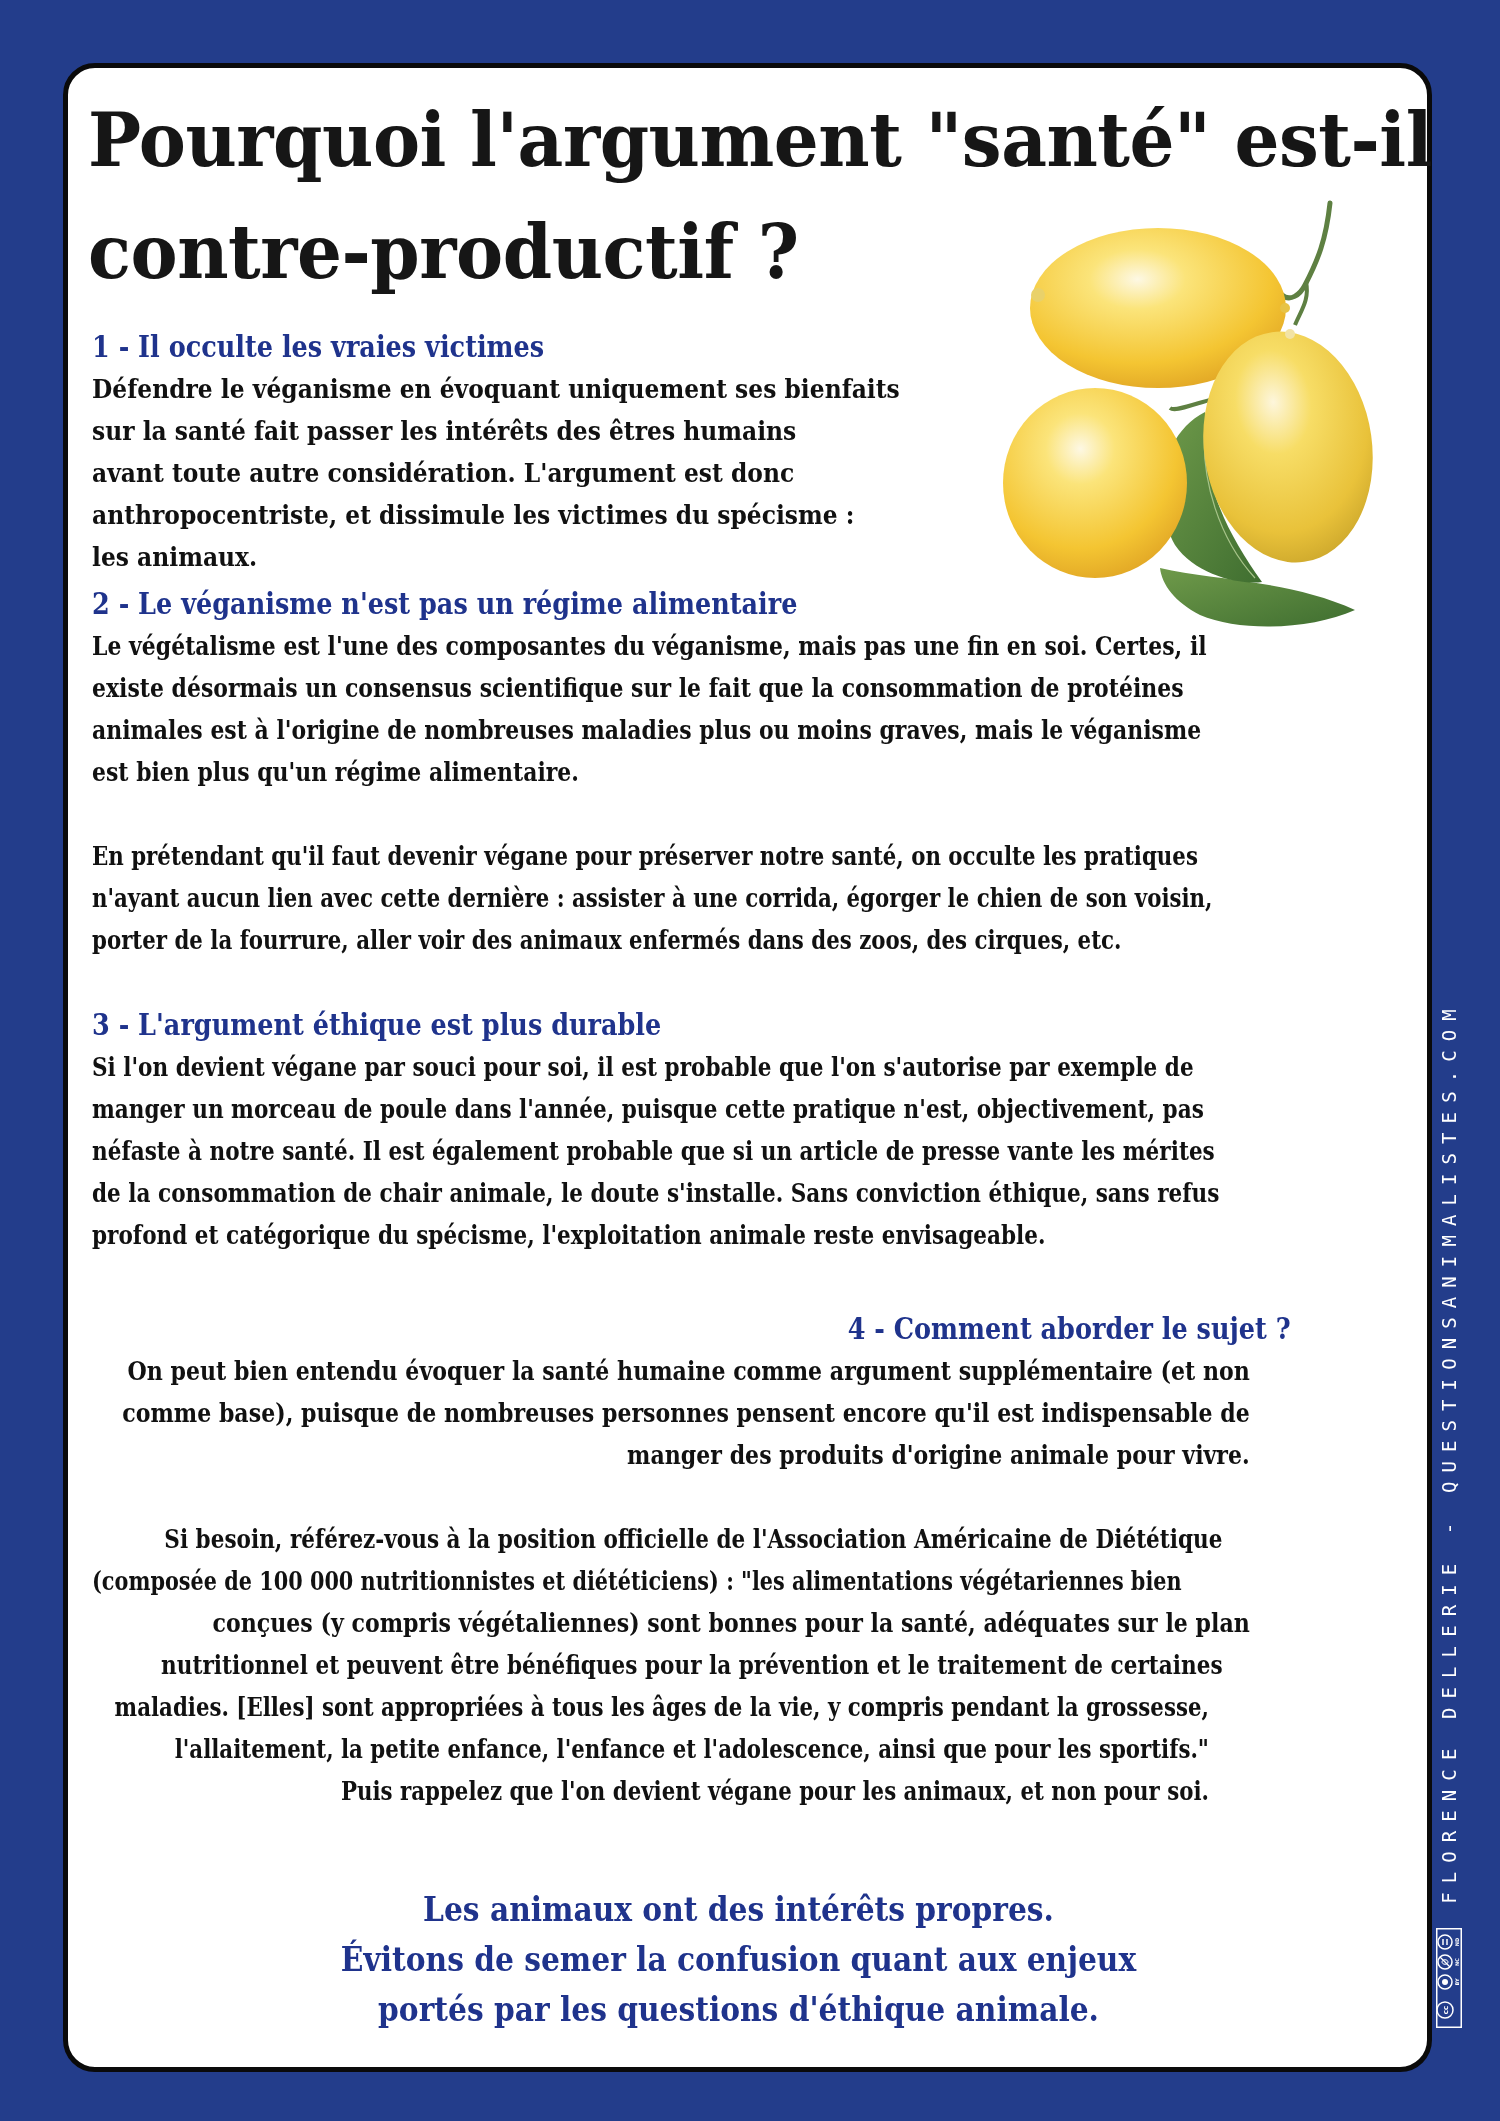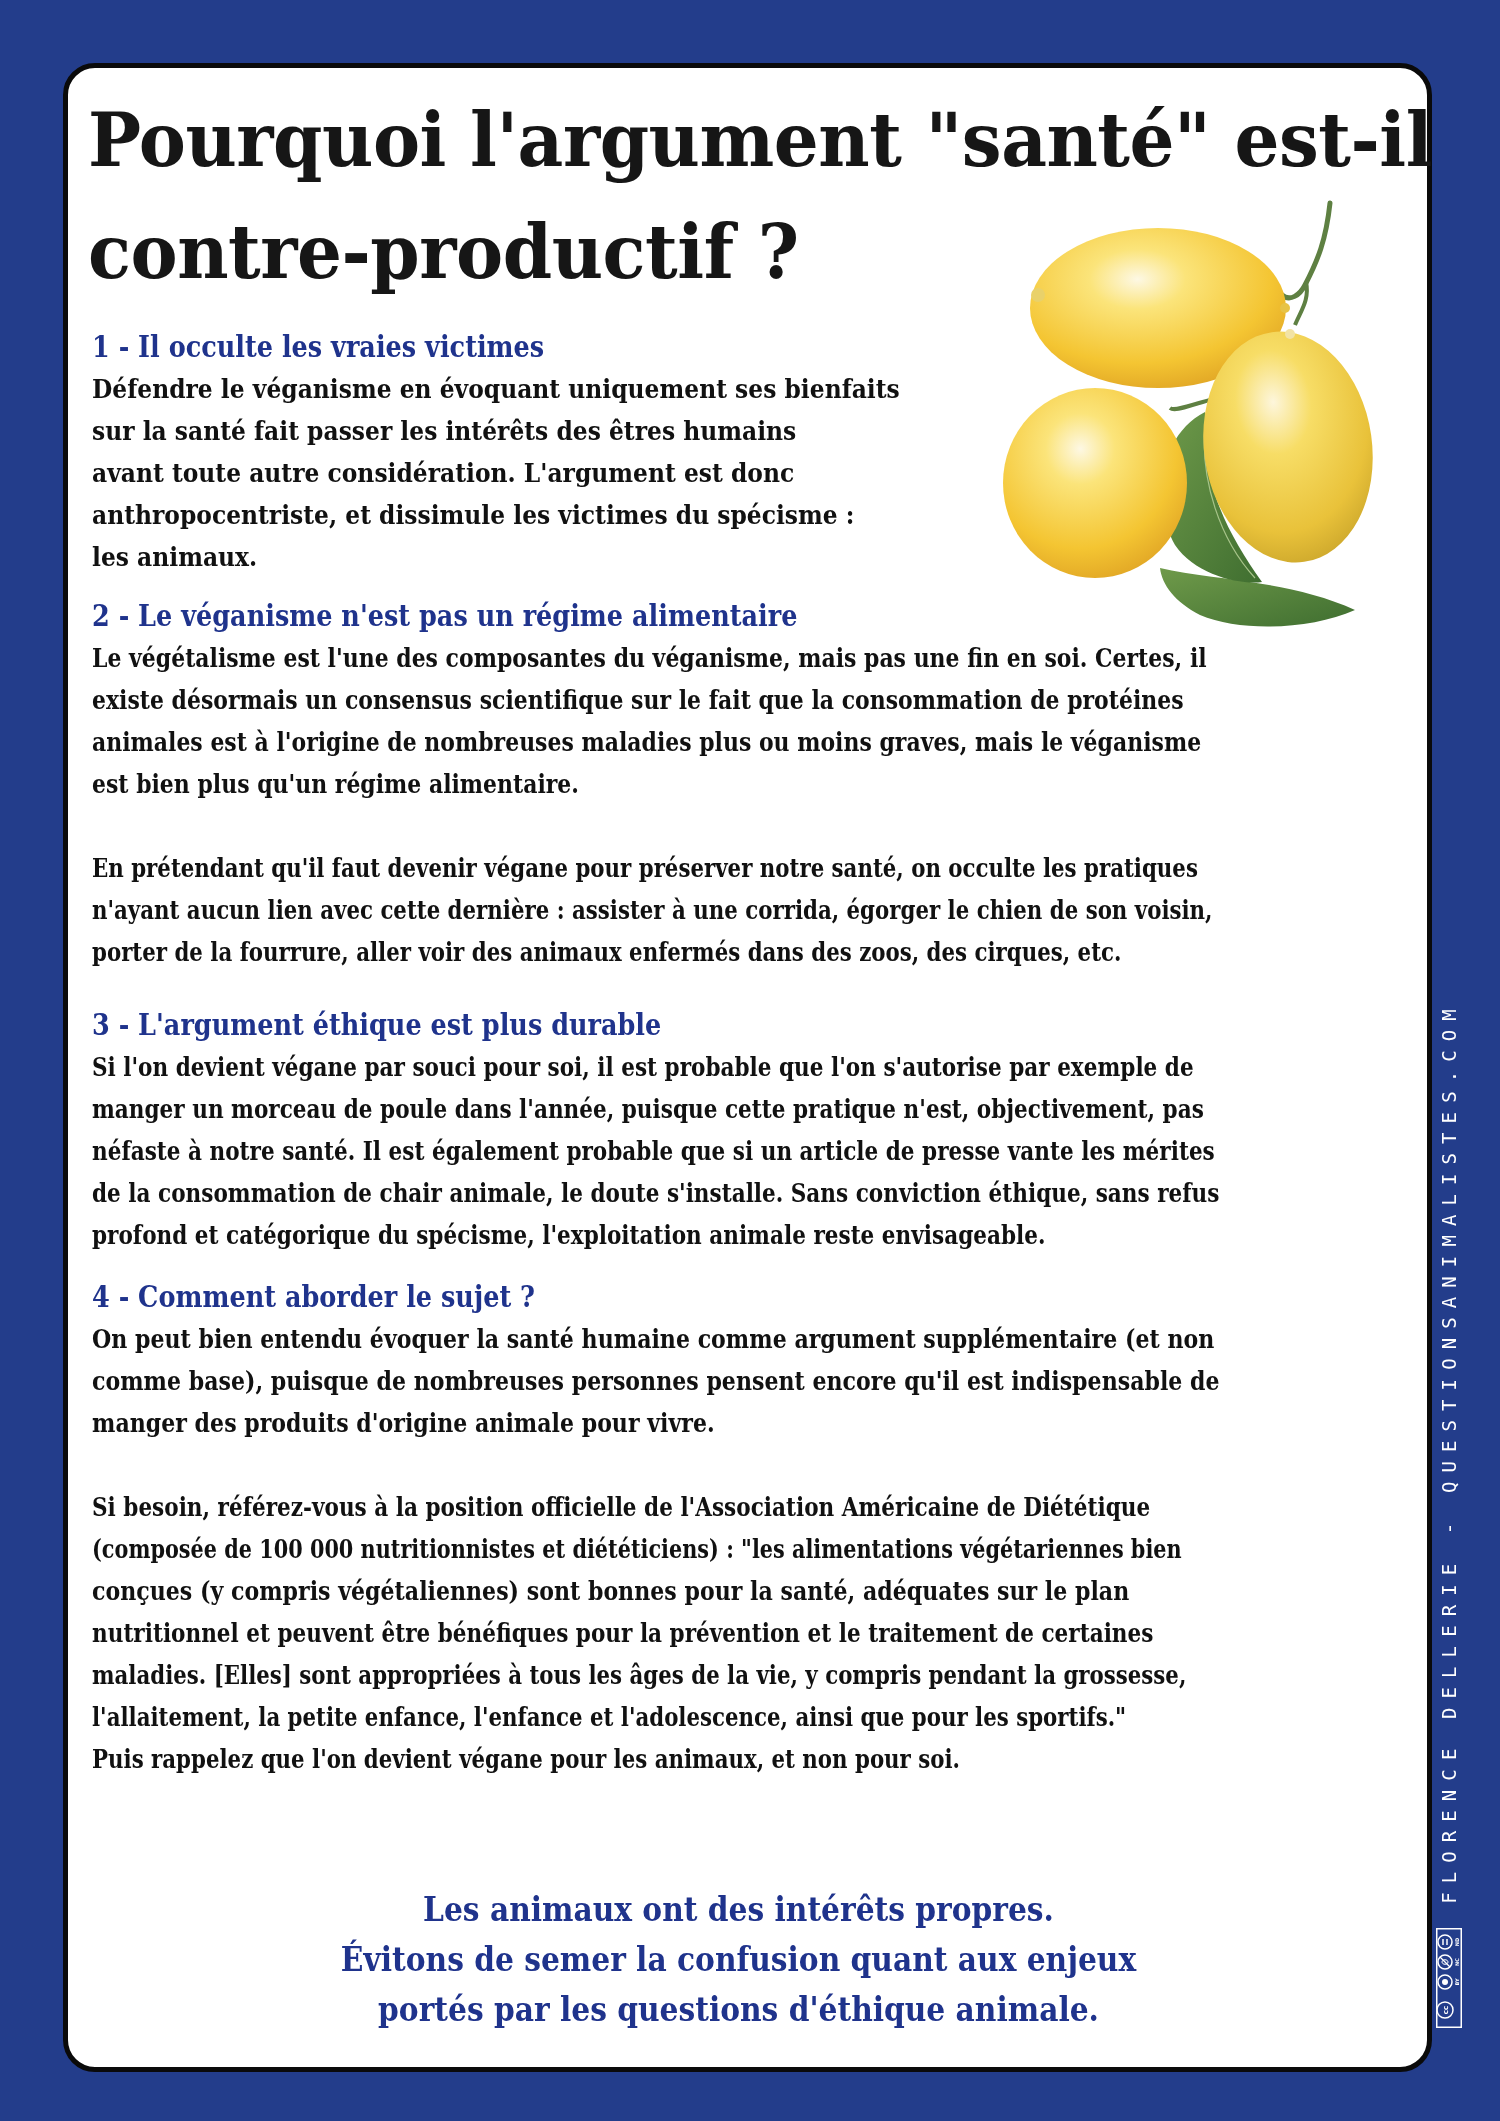--- a/index.html
+++ b/index.html
@@ -152,42 +152,42 @@
 
 <div class="block" style="top: 318px; margin-top: 8px;">
   <h2 class="heading">1 - Il occulte les vraies victimes</h2>
   <div class="line" style="transform: scaleX(0.9);">Défendre le véganisme en évoquant uniquement ses bienfaits</div>
   <div class="line" style="transform: scaleX(0.9);">sur la santé fait passer les intérêts des êtres humains</div>
   <div class="line" style="transform: scaleX(0.9);">avant toute autre considération. L'argument est donc</div>
   <div class="line" style="transform: scaleX(0.9);">anthropocentriste, et dissimule les victimes du spécisme :</div>
   <div class="line" style="transform: scaleX(0.9);">les animaux.</div>
 </div>
 
-<div class="block" style="top: 595px;">
+<div class="block" style="top: 583px;">
   <h2 class="heading">2 - Le véganisme n'est pas un régime alimentaire</h2>
   <div class="line" style="transform: scaleX(0.845);">Le végétalisme est l'une des composantes du véganisme, mais pas une fin en soi. Certes, il</div>
   <div class="line" style="transform: scaleX(0.845);">existe désormais un consensus scientifique sur le fait que la consommation de protéines</div>
   <div class="line" style="transform: scaleX(0.845);">animales est à l'origine de nombreuses maladies plus ou moins graves, mais le véganisme</div>
   <div class="line" style="transform: scaleX(0.845);">est bien plus qu'un régime alimentaire.</div>
   <div class="line"></div>
   <div class="line" style="transform: scaleX(0.82);">En prétendant qu'il faut devenir végane pour préserver notre santé, on occulte les pratiques</div>
   <div class="line" style="transform: scaleX(0.82);">n'ayant aucun lien avec cette dernière : assister à une corrida, égorger le chien de son voisin,</div>
   <div class="line" style="transform: scaleX(0.82);">porter de la fourrure, aller voir des animaux enfermés dans des zoos, des cirques, etc.</div>
 </div>
 
 <div class="block" style="top: 1004px;">
   <h2 class="heading">3 - L'argument éthique est plus durable</h2>
   <div class="line" style="transform: scaleX(0.83);">Si l'on devient végane par souci pour soi, il est probable que l'on s'autorise par exemple de</div>
   <div class="line" style="transform: scaleX(0.83);">manger un morceau de poule dans l'année, puisque cette pratique n'est, objectivement, pas</div>
   <div class="line" style="transform: scaleX(0.83);">néfaste à notre santé. Il est également probable que si un article de presse vante les mérites</div>
   <div class="line" style="transform: scaleX(0.83);">de la consommation de chair animale, le doute s'installe. Sans conviction éthique, sans refus</div>
   <div class="line" style="transform: scaleX(0.83);">profond et catégorique du spécisme, l'exploitation animale reste envisageable.</div>
 </div>
 
-<div class="block" style="top: 1276px;">
+<div class="block" style="top: 1308px; text-align: right;">
   <h2 class="heading">4 - Comment aborder le sujet ?</h2>
   <div class="line" style="transform: scaleX(0.85);">On peut bien entendu évoquer la santé humaine comme argument supplémentaire (et non</div>
   <div class="line" style="transform: scaleX(0.85);">comme base), puisque de nombreuses personnes pensent encore qu'il est indispensable de</div>
   <div class="line" style="transform: scaleX(0.85);">manger des produits d'origine animale pour vivre.</div>
   <div class="line"></div>
   <div class="line" style="transform: scaleX(0.83);">Si besoin, référez-vous à la position officielle de l'Association Américaine de Diététique</div>
   <div class="line" style="transform: scaleX(0.8);">(composée de 100 000 nutritionnistes et diététiciens) : "les  alimentations végétariennes bien</div>
   <div class="line" style="transform: scaleX(0.85);">conçues (y  compris  végétaliennes) sont bonnes pour la santé, adéquates sur le plan</div>
   <div class="line" style="transform: scaleX(0.83);">nutritionnel et peuvent être bénéfiques pour la prévention et le traitement de certaines</div>
   <div class="line" style="transform: scaleX(0.82);">maladies. [Elles] sont appropriées à tous les âges de la vie, y compris pendant la grossesse,</div>

